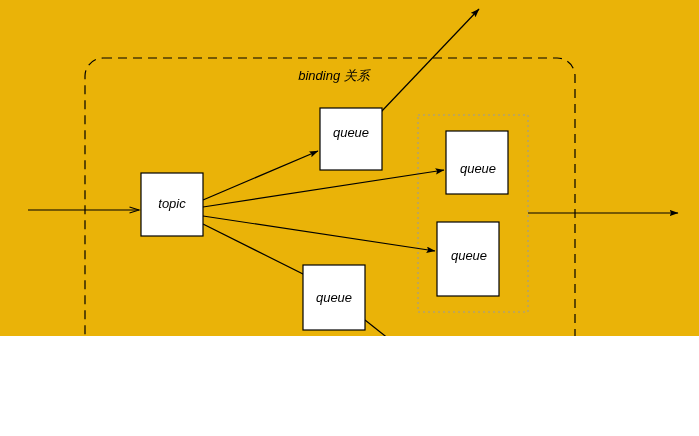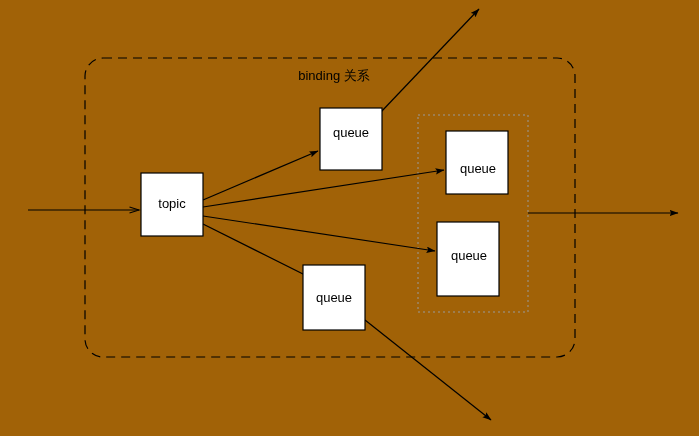--- a/index.html
+++ b/index.html
@@ -6,23 +6,24 @@
     margin: 0;
     padding: 0;
     background: #ffffff;
   }
   body {
     font-family: "Liberation Sans", "DejaVu Sans", sans-serif;
   }
   #canvas {
     position: relative;
     width: 699px;
-    height: 436px;
-    background: #a16207;
+    height: 336px;
+    background: #eab308;
     overflow: hidden;
+    font-style: italic;
   }
   #diagram-svg {
     position: absolute;
     left: 0;
     top: 0;
     width: 699px;
     height: 436px;
   }
   .node-label {
     font-family: "Liberation Sans", "DejaVu Sans", sans-serif;

